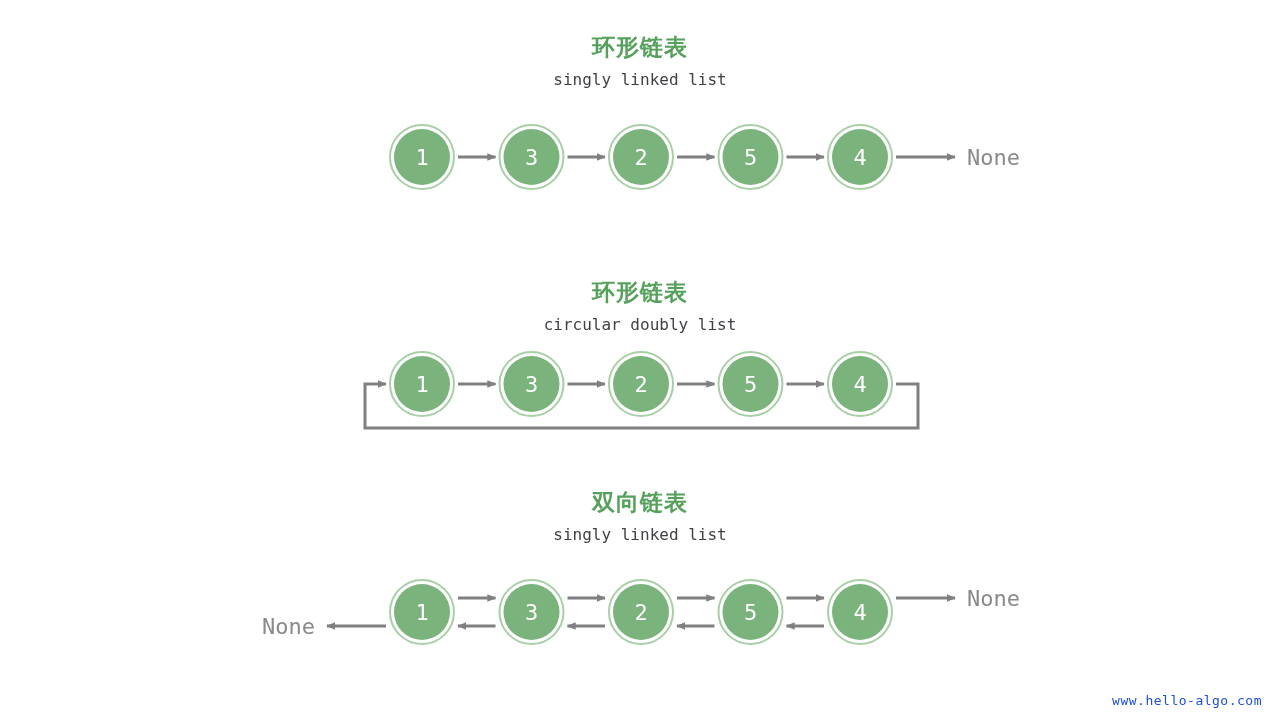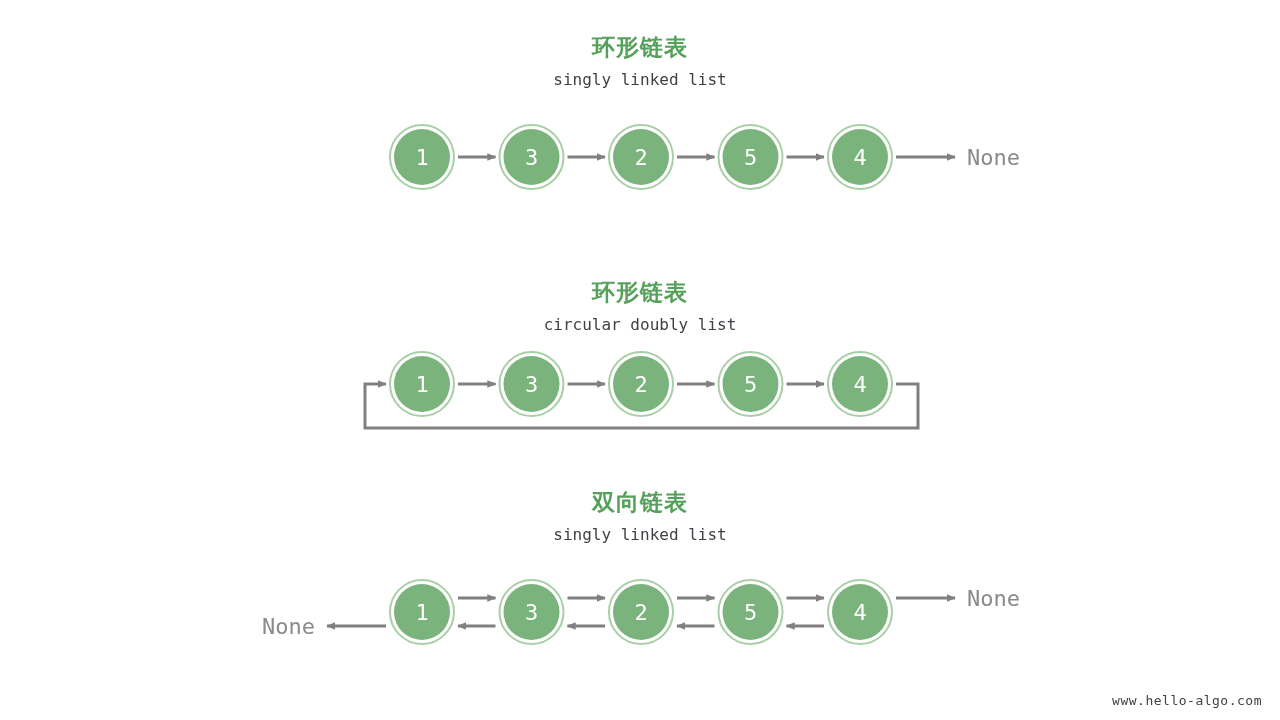--- a/index.html
+++ b/index.html
@@ -59,21 +59,21 @@
     font-family: "DejaVu Sans Mono", monospace;
     font-size: 22px;
     fill: #8a8a8a;
   }
   .watermark {
     position: absolute;
     right: 18px;
     bottom: 12px;
     font-family: "DejaVu Sans Mono", monospace;
     font-size: 13px;
-    color: #404040;
+    color: #1d4ed8;
     letter-spacing: 0.5px;
   }
 </style>
 </head>
 <body>
 
 <div class="canvas">
 
   <div class="section" style="top:36px;">
     <div class="title-zh">环形链表</div>

